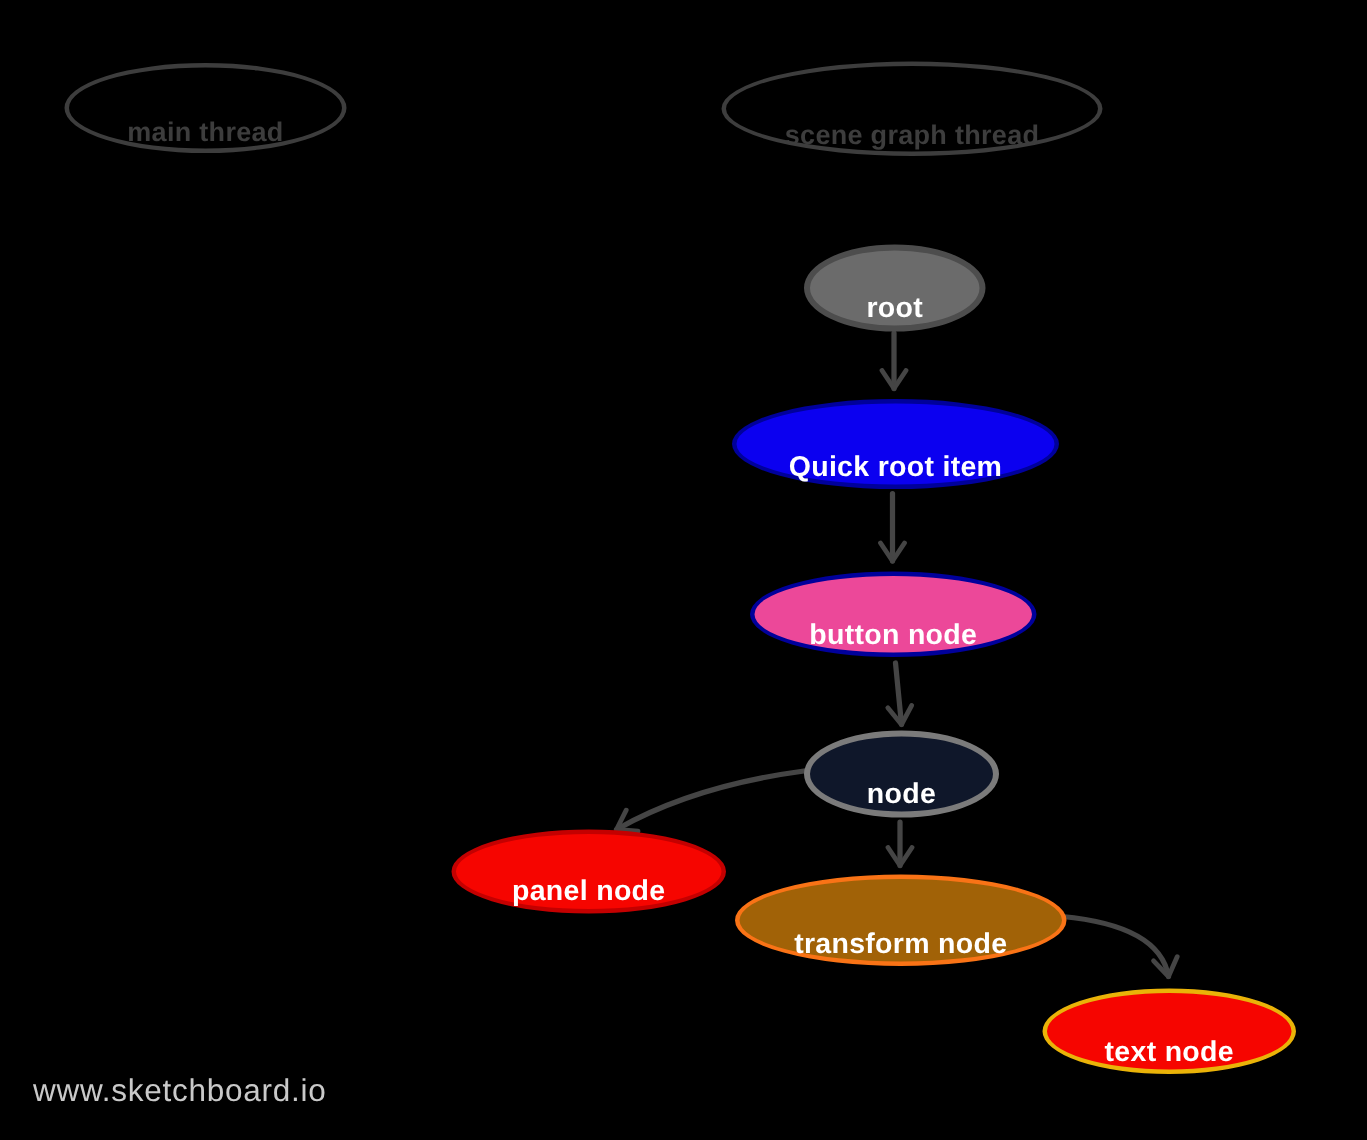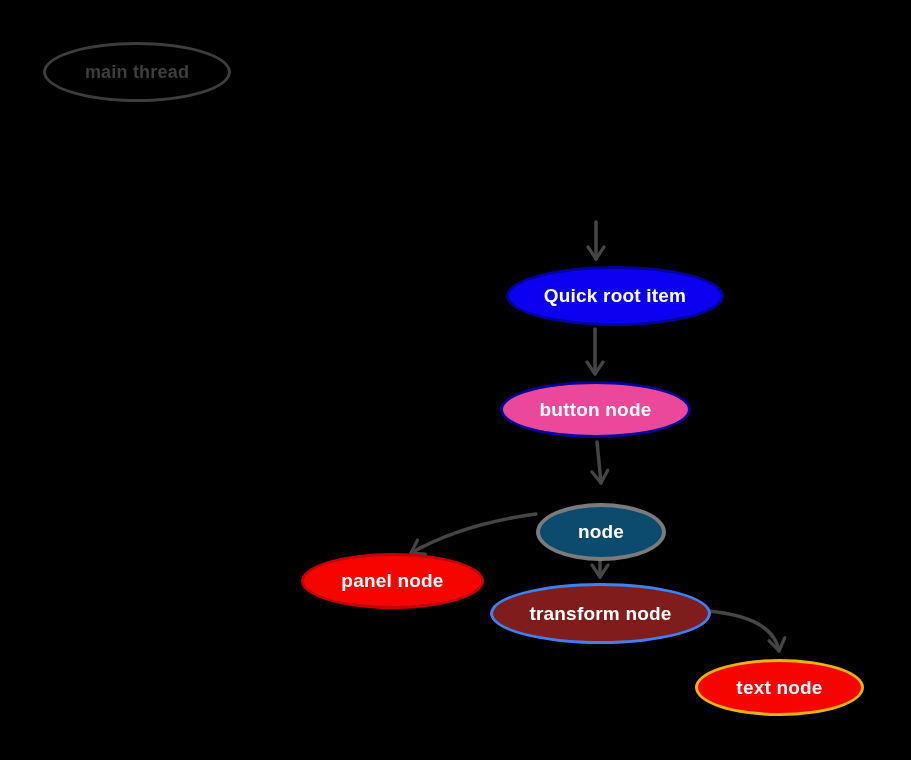--- a/index.html
+++ b/index.html
@@ -16,21 +16,21 @@
     font-family: "Liberation Sans", sans-serif;
   }
   .connector-layer {
     position: absolute;
     left: 0; top: 0;
     width: 911px; height: 760px;
   }
   .shape {
     position: absolute;
     display: flex;
-    align-items: center;
+    align-items: flex-end;
     justify-content: center;
     box-sizing: border-box;
     text-align: center;
   }
   .ellipse { border-radius: 50%; }
   .shape .label {
     font-weight: bold;
     font-size: 19px;
     color: #ffffff;
     letter-spacing: 0.2px;
@@ -44,30 +44,30 @@
   .lane .label {
     color: #3d3d3d;
     font-size: 18px;
   }
   .lane-main        { left: 43px;  top: 42px;  width: 188px; height: 60px; }
   .lane-scene       { left: 481px; top: 41px;  width: 254px; height: 63px; }
 
   
   .node-root        { left: 536px; top: 163px; width: 121px; height: 58px;
                       background: #6b6b6b; border: 4px solid #4d4d4d; }
-  .node-quick       { left: 506px; top: 266px; width: 218px; height: 60px;
+  .node-quick       { left: 488px; top: 266px; width: 218px; height: 60px;
                       background: #0b00f0; border: 3px solid #00009b; }
   .node-button      { left: 500px; top: 381px; width: 191px; height: 57px;
                       background: #ec4899; border: 3px solid #00009b; }
-  .node-node        { left: 536px; top: 503px; width: 130px; height: 58px;
-                      background: #0c4a6e; border: 4px solid #7b7b7b; }
+  .node-node        { left: 536px; top: 487px; width: 130px; height: 58px;
+                      background: #0f172a; border: 4px solid #7b7b7b; }
   .node-panel       { left: 301px; top: 553px; width: 183px; height: 56px;
                       background: #f60500; border: 3px solid #c40000; }
   .node-transform   { left: 490px; top: 583px; width: 221px; height: 61px;
-                      background: #7f1d1d; border: 3px solid #3b82f6; }
+                      background: #a16207; border: 3px solid #f97316; }
   .node-text        { left: 695px; top: 659px; width: 169px; height: 57px;
                       background: #f60500; border: 3px solid #eab308; }
 
   
   .button-rect {
     left: 70px; top: 379px; width: 146px; height: 60px;
     background: #ff00ff;
     border: 2px solid #ec00ec;
     border-radius: 3px;
   }
@@ -97,35 +97,42 @@
     <path d="M 595 329 L 595 374" fill="none" stroke="#454545" stroke-width="3.5" stroke-linecap="round" marker-end="url(#chev)"></path>
     <path d="M 597 442 L 601 483" fill="none" stroke="#454545" stroke-width="3.5" stroke-linecap="round" marker-end="url(#chev)"></path>
     <path d="M 536 514 Q 462 524 411 553" fill="none" stroke="#454545" stroke-width="3.5" stroke-linecap="round" marker-end="url(#chev)"></path>
     <path d="M 600 548 L 600 577" fill="none" stroke="#454545" stroke-width="3.5" stroke-linecap="round" marker-end="url(#chev)"></path>
     <path d="M 708 611 Q 773 617 779 651" fill="none" stroke="#454545" stroke-width="3.5" stroke-linecap="round" marker-end="url(#chev)"></path>
   </svg>
 
   <div class="shape ellipse lane lane-main">
     <span class="label">main thread</span>
   </div>
+  <div class="shape ellipse lane lane-scene">
+    <span class="label">scene graph thread</span>
+  </div>
 
 
+  <div class="shape ellipse node-root">
+    <span class="label">root</span>
+  </div>
   <div class="shape ellipse node-quick">
     <span class="label">Quick root item</span>
   </div>
   <div class="shape ellipse node-button">
     <span class="label">button node</span>
   </div>
   <div class="shape ellipse node-node">
     <span class="label">node</span>
   </div>
   <div class="shape ellipse node-panel">
     <span class="label">panel node</span>
   </div>
   <div class="shape ellipse node-transform">
     <span class="label">transform node</span>
   </div>
   <div class="shape ellipse node-text">
     <span class="label">text node</span>
   </div>
 
+  <div class="watermark">www.sketchboard.io</div>
 
 </div>
 
 </body></html>

